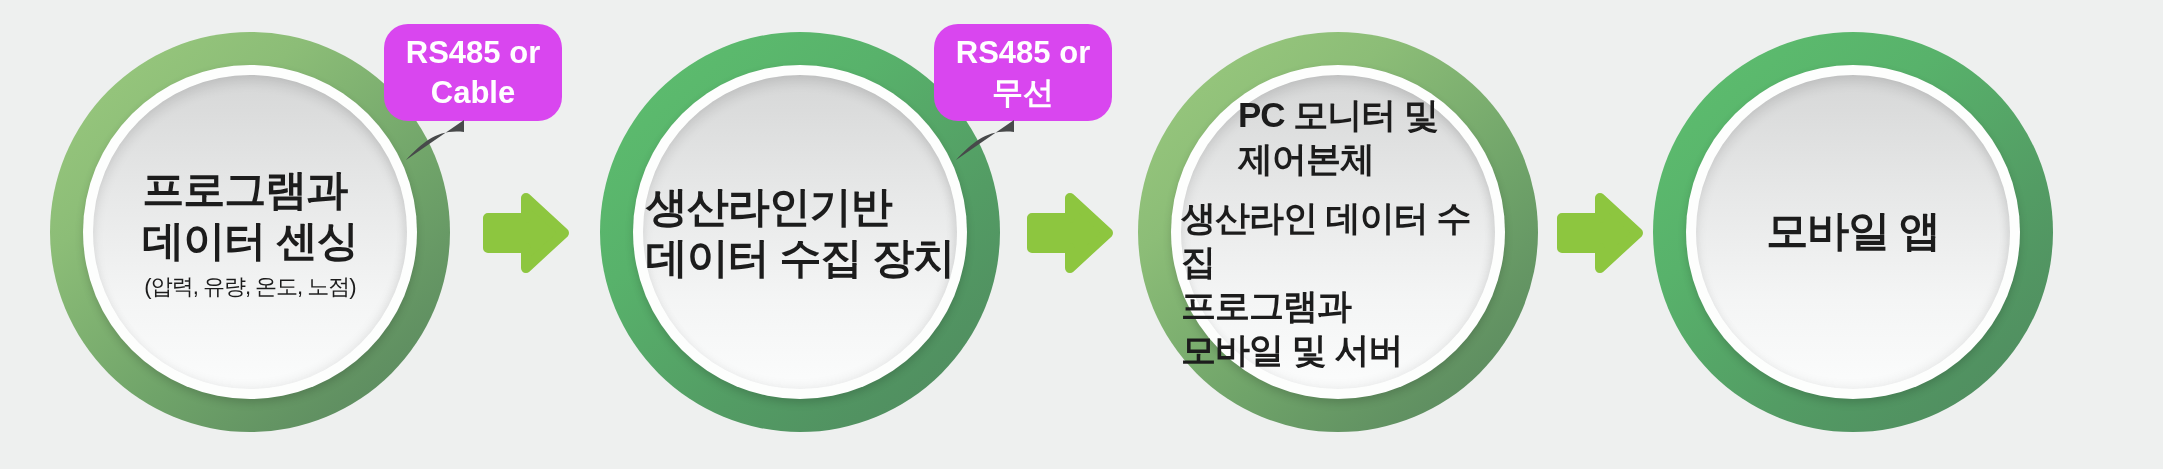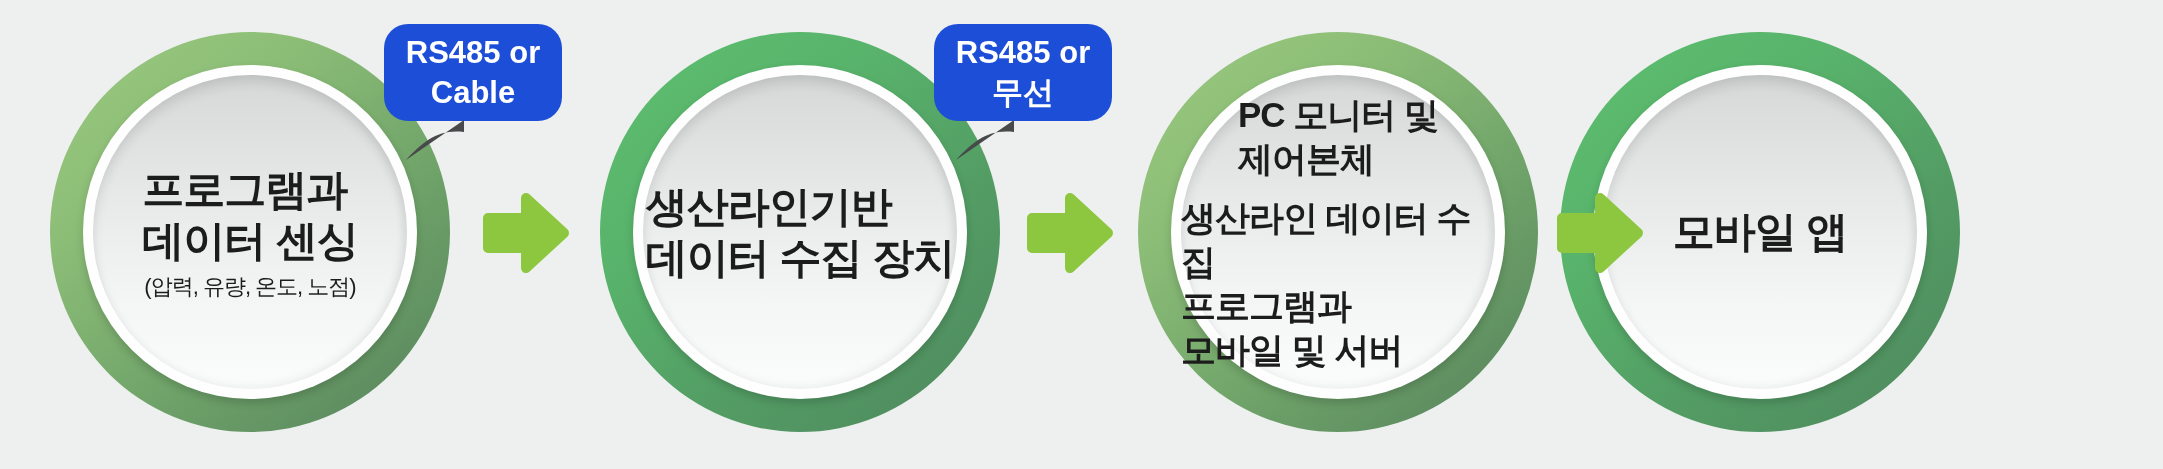--- a/index.html
+++ b/index.html
@@ -79,21 +79,21 @@
     margin-top: 8px;
   }
   
   .bubble {
     position: absolute;
     left: 334px;
     top: -8px;
     z-index: 3;
     min-width: 142px;
     padding: 9px 18px;
-    background: #1d4ed8;
+    background: #d946ef;
     border-radius: 24px;
     color: #ffffff;
     font-size: 31px;
     font-weight: 600;
     line-height: 1.28;
     text-align: center;
   }
   .bubble-tail {
     position: absolute;
     left: 22px;
@@ -105,21 +105,21 @@
   .arrow {
     position: absolute;
     top: 189px;
     width: 92px;
     height: 88px;
     z-index: 2;
   }
   .node-1 { left: 50px;  }
   .node-2 { left: 600px; }
   .node-3 { left: 1138px;}
-  .node-4 { left: 1560px;}
+  .node-4 { left: 1653px; font-family: Liberation Serif, serif;}
   .arrow-1 { left: 480px;  }
   .arrow-2 { left: 1024px; }
   .arrow-3 { left: 1554px; }
 </style>
 </head>
 <body>
 
 <div class="stage">
 
   <div class="node node-1">

